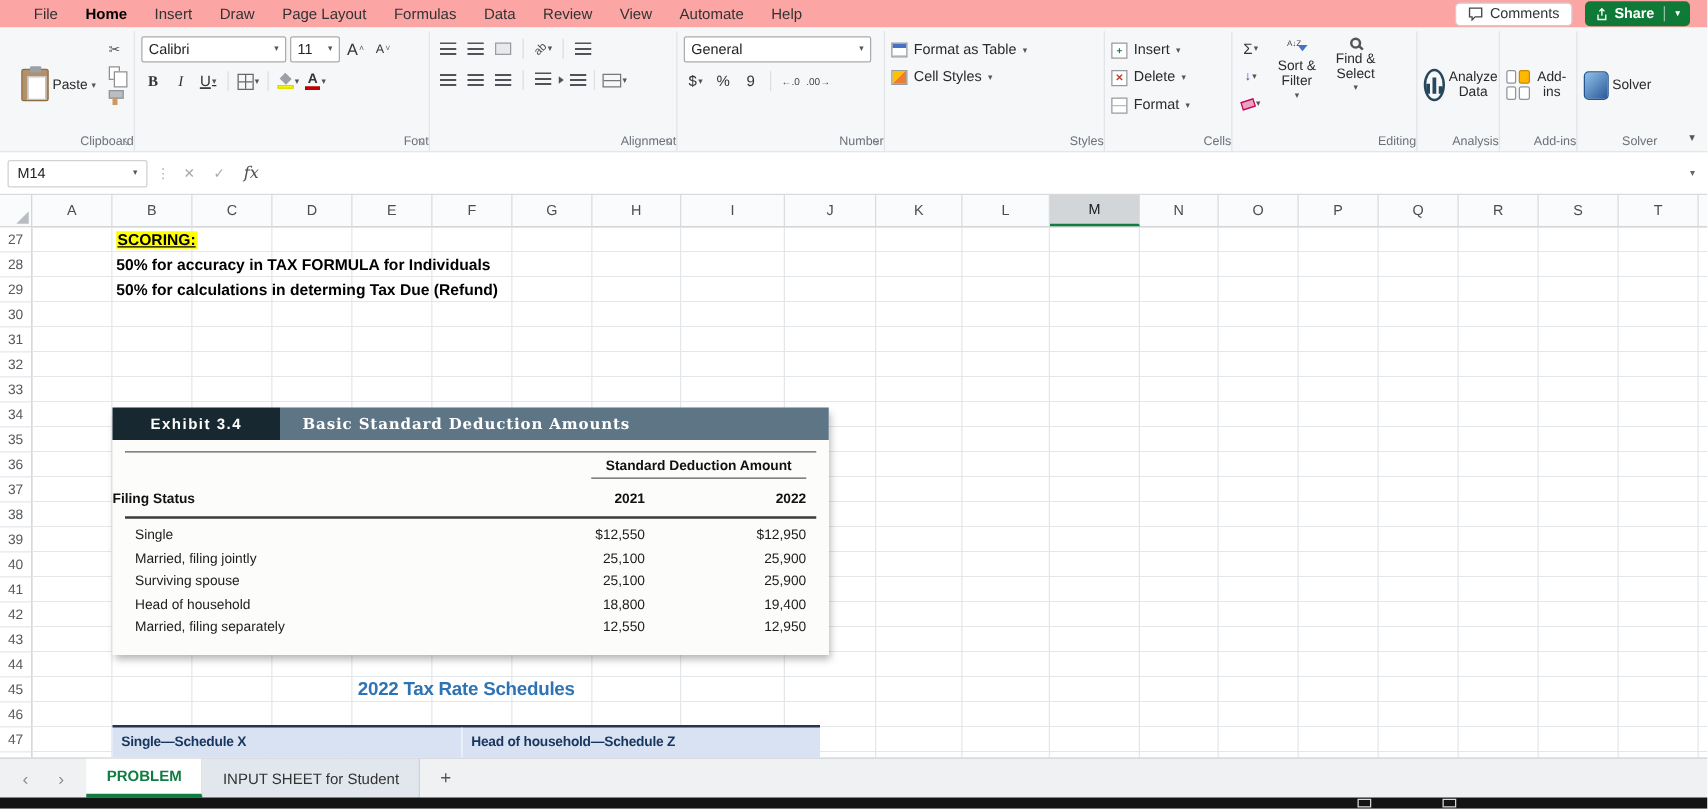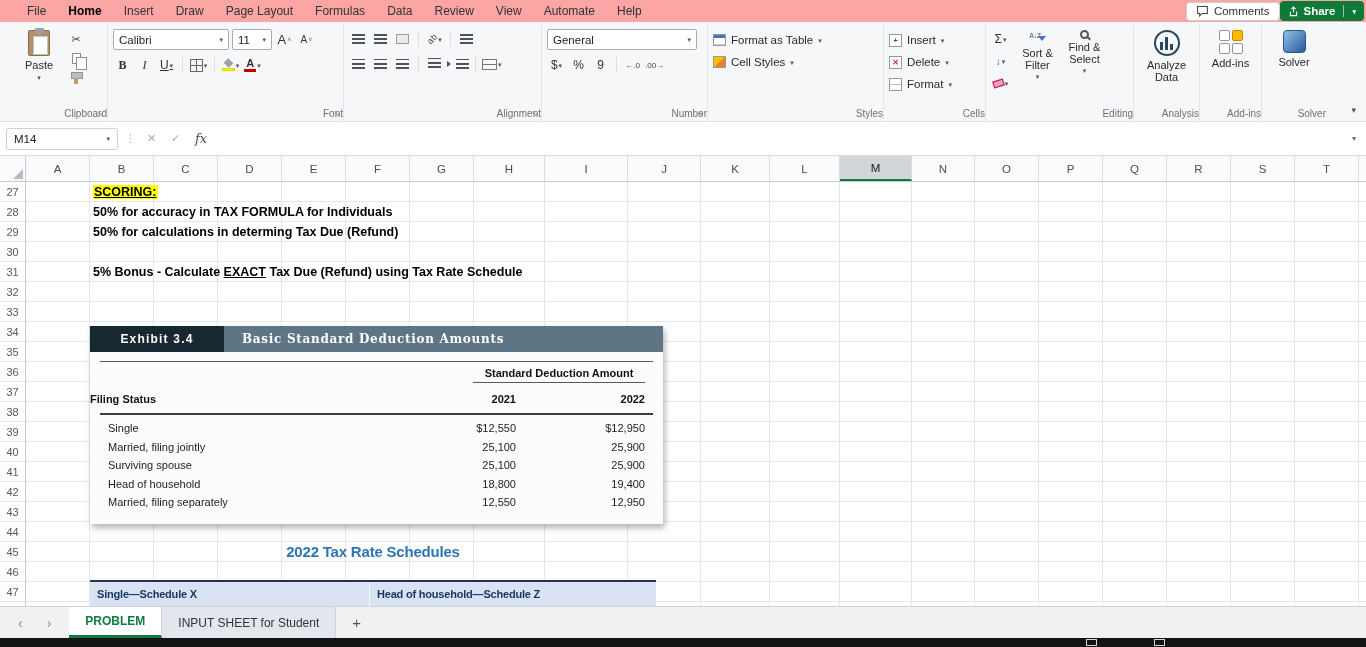--- a/index.html
+++ b/index.html
@@ -5,36 +5,36 @@
   *{box-sizing:border-box;margin:0;padding:0}
   html,body{width:1366px;height:647px;overflow:hidden}
   body{font-family:"Liberation Sans",sans-serif;background:#fff;position:relative}
   .app{position:absolute;inset:0;width:1366px;height:647px;background:#fff}
 
   
   .titlebar{position:absolute;top:0;left:0;right:0;height:22px;background:#fca5a5;display:flex;align-items:center;justify-content:space-between}
   .menu-bar{display:flex;align-items:center;height:100%;padding-left:16px}
   .menu-item{font-size:12px;color:#323232;padding:0 11px;height:100%;display:flex;align-items:center;cursor:pointer;white-space:nowrap}
   .menu-item.active{font-weight:bold;color:#000}
-  .tb-right{display:flex;align-items:center;padding-right:2px}
+  .tb-right{display:flex;align-items:center;gap:10px;padding-right:14px}
   .comments-btn{display:flex;align-items:center;gap:5px;border:1px solid #cfcfcf;border-radius:4px;background:#fff;height:19px;padding:0 9px;font-size:11.5px;color:#333;cursor:pointer}
   .share-btn{display:flex;align-items:center;gap:5px;border:none;border-radius:4px;background:#0F7937;height:20px;padding:0 8px;font-size:11.5px;color:#fff;font-weight:bold;cursor:pointer}
   .share-sep{width:1px;height:12px;background:rgba(255,255,255,.55);margin:0 3px}
   .chev{font-size:7px;color:#555;line-height:1}
   .share-btn .chev{color:#fff}
 
   
   .ribbon{position:absolute;top:22px;left:0;right:0;height:100px;background:#f6f7f8;border-bottom:1px solid #dfe1e4;display:flex;align-items:stretch;padding:3px 0 0 12px}
   .rgroup{position:relative;display:flex;flex-direction:column;border-right:1px solid #e2e4e7;padding:2px 5px 15px 5px}
   .glabel{position:absolute;bottom:2px;left:0;right:0;text-align:right;font-size:10px;color:#6a7179;white-space:nowrap}
   .launcher{position:absolute;right:3px;bottom:3px;font-size:8px;color:#8a8f96;cursor:pointer}
   .gcontent{display:flex;flex:1}
   .gcol{display:flex;flex-direction:column;padding-top:2px}
   .fr{display:flex;align-items:center;gap:3px}
-  .bigbtn{display:flex;flex-direction:column;align-items:center;justify-content:flex-start;min-width:44px;gap:3px;padding-top:3px;cursor:pointer}
+  .bigbtn{display:flex;flex-direction:row;align-items:center;justify-content:flex-start;min-width:44px;gap:3px;padding-top:3px;cursor:pointer}
   .biglabel{font-size:11px;color:#2a2a2a;text-align:center;line-height:12px}
   .minicol{display:flex;flex-direction:column;gap:5px;padding:5px 0 0 7px}
   .mico{width:16px;height:14px;display:inline-flex;align-items:center;justify-content:center;font-size:11px;color:#4a4a4a;cursor:pointer}
   .mbtn{min-width:19px;height:20px;display:inline-flex;align-items:center;justify-content:center;gap:1px;font-size:12px;color:#333;cursor:pointer}
   .vsep{width:1px;height:16px;background:#dcdee1;margin:0 3px}
   .sel3{height:21px;background:#fff;border:1px solid #acacac;border-radius:2px;font-size:11.5px;color:#222;display:flex;align-items:center;justify-content:space-between;padding:0 5px;cursor:pointer}
   .mbtn.b{font-weight:bold;font-family:"Liberation Serif",serif}
   .mbtn.i{font-style:italic;font-family:"Liberation Serif",serif}
   .mbtn.u span:first-child{text-decoration:underline}
   .bigA{font-size:13px}.smallA{font-size:10px}
@@ -529,21 +529,20 @@
           <div class="vline" style="width: 64px;"></div>
           <div class="vline" style="width: 64px;"></div>
           <div class="vline" style="width: 64px;"></div>
           <div class="vline" style="width: 64px;"></div>
           <div class="vline" style="width: 64px;"></div>
         </div>
 
       <div class="cellline" style="top:0"><span class="hl-yellow">SCORING:</span></div>
       <div class="cellline" style="top:20px">50% for accuracy in TAX FORMULA for Individuals</div>
       <div class="cellline" style="top:40px">50% for calculations in determing Tax Due (Refund)</div>
-      <div class="cellline" style="top:80px"><span>5% Bonus - Calculate </span><span class="u">EXACT</span><span> Tax Due (Refund) using Tax Rate Schedule</span></div>
 
       <div class="exhibit">
         <div class="ex-header">
           <div class="ex-label">Exhibit 3.4</div>
           <div class="ex-title">Basic Standard Deduction Amounts</div>
         </div>
         <div class="ex-body">
           <div class="ex-toprule"></div>
           <div class="ex-amount">Standard Deduction Amount</div>
           <div class="ex-colhead">

